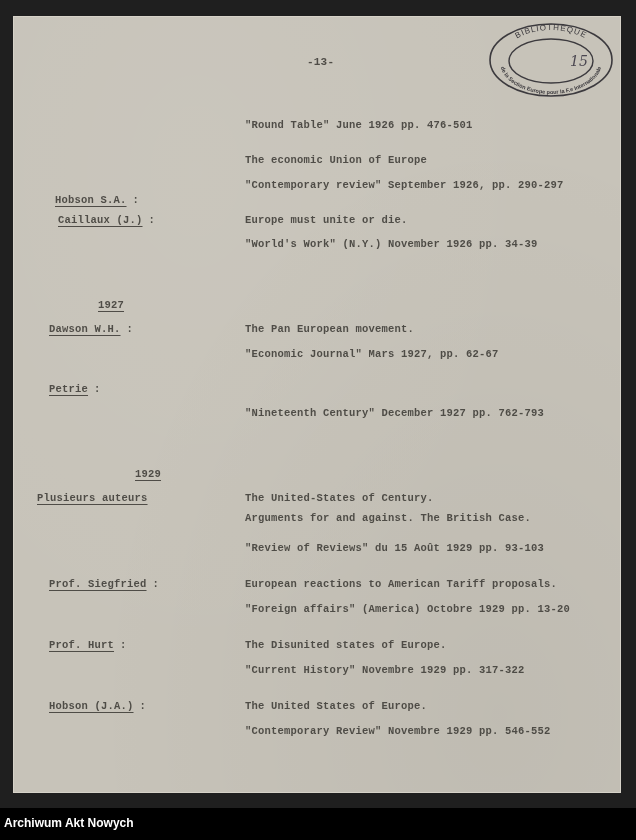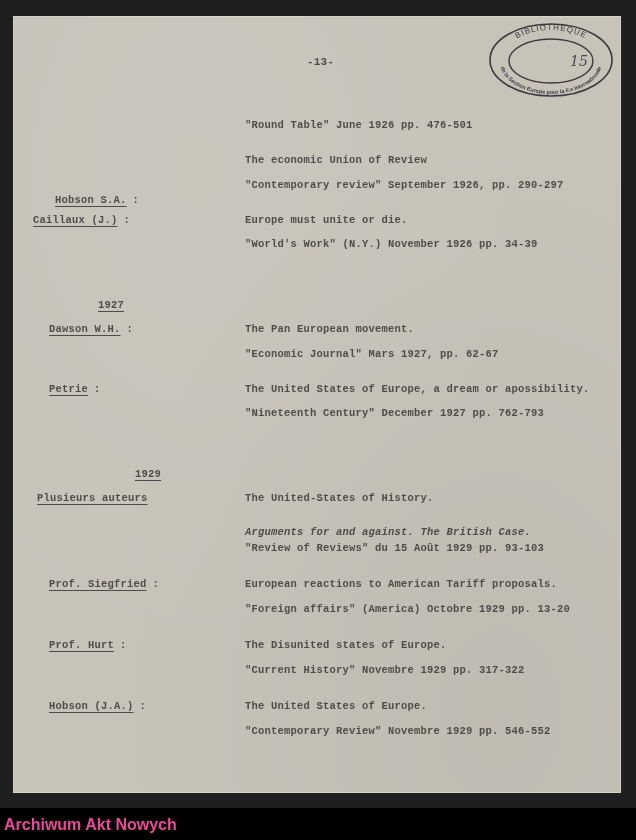--- a/index.html
+++ b/index.html
@@ -64,23 +64,23 @@
       left: 488px;
       top: 22px;
       width: 126px;
       height: 76px;
     }
     .stamp svg { display: block; }
     .footer {
       position: absolute;
       left: 4px;
       top: 816px;
-      color: #ec4899;
+      color: #ffffff;
       font-family: "Liberation Sans", "DejaVu Sans", sans-serif;
-      font-size: 16px;
+      font-size: 12px;
       font-weight: bold;
     }
   </style>
 </head>
 <body>
 
 <div class="scan-area">
   <div class="paper">
 
     <div class="tw page-number" style="left:294px; top:40px;">-13-</div>
@@ -101,50 +101,49 @@
         </text>
         <text x="82" y="44" font-family="DejaVu Serif, serif" font-style="italic" font-size="14" fill="#4a4650">15</text>
       </svg>
     </div>
 
     <div class="tw" style="left:232px; top:103px;">"Round Table" June 1926  pp. 476-501</div>
 
     <div class="tw author" style="left:42px; top:138px;margin-top:40px;">
       <span>Hobson S.A.</span><span class="colon">:</span>
     </div>
-    <div class="tw" style="left:232px; top:138px;">The economic Union of Review</div>
+    <div class="tw" style="left:232px; top:138px;">The economic Union of Europe</div>
     <div class="tw" style="left:232px; top:163px;">"Contemporary review" September 1926, pp. 290-297</div>
 
-    <div class="tw author" style="left:20px; top:198px;">
+    <div class="tw author" style="left:45px; top:198px;">
       <span>Caillaux (J.)</span><span class="colon">:</span>
     </div>
     <div class="tw" style="left:232px; top:198px;">Europe must unite or die.</div>
     <div class="tw" style="left:232px; top:222px;">"World's Work" (N.Y.) November 1926 pp. 34-39</div>
 
     <div class="tw year" style="left:85px; top:283px;text-align:center;">1927</div>
 
     <div class="tw author" style="left:36px; top:307px;">
       <span>Dawson W.H.</span><span class="colon">:</span>
     </div>
     <div class="tw" style="left:232px; top:307px;">The Pan European movement.</div>
     <div class="tw" style="left:232px; top:332px;">"Economic Journal" Mars 1927, pp. 62-67</div>
 
     <div class="tw author" style="left:36px; top:367px;">
       <span>Petrie</span><span class="colon">:</span>
     </div>
-    <div class="tw" style="left:232px; top:367px;">The United States of Europe, a dream or apossibility.</div>
     <div class="tw" style="left:232px; top:391px;">"Nineteenth Century" December 1927 pp. 762-793</div>
 
     <div class="tw year" style="left:85px; top:452px;margin-left:37px;">1929</div>
 
     <div class="tw author" style="left:24px; top:476px;">
       <span>Plusieurs auteurs</span>
     </div>
-    <div class="tw" style="left:232px; top:476px;">The United-States of History.</div>
-    <div class="tw" style="left:232px; top:510px;font-style:italic;">Arguments for and against. The British Case.</div>
+    <div class="tw" style="left:232px; top:476px;">The United-States of Century.</div>
+    <div class="tw" style="left:232px; top:496px;">Arguments for and against. The British Case.</div>
     <div class="tw" style="left:232px; top:526px;">"Review of Reviews" du 15 Août 1929  pp. 93-103</div>
 
     <div class="tw author" style="left:36px; top:562px;">
       <span>Prof. Siegfried</span><span class="colon">:</span>
     </div>
     <div class="tw" style="left:232px; top:562px;">European reactions to American Tariff proposals.</div>
     <div class="tw" style="left:232px; top:587px;">"Foreign affairs" (America) Octobre 1929  pp. 13-20</div>
 
     <div class="tw author" style="left:36px; top:623px;">
       <span>Prof. Hurt</span><span class="colon">:</span>

